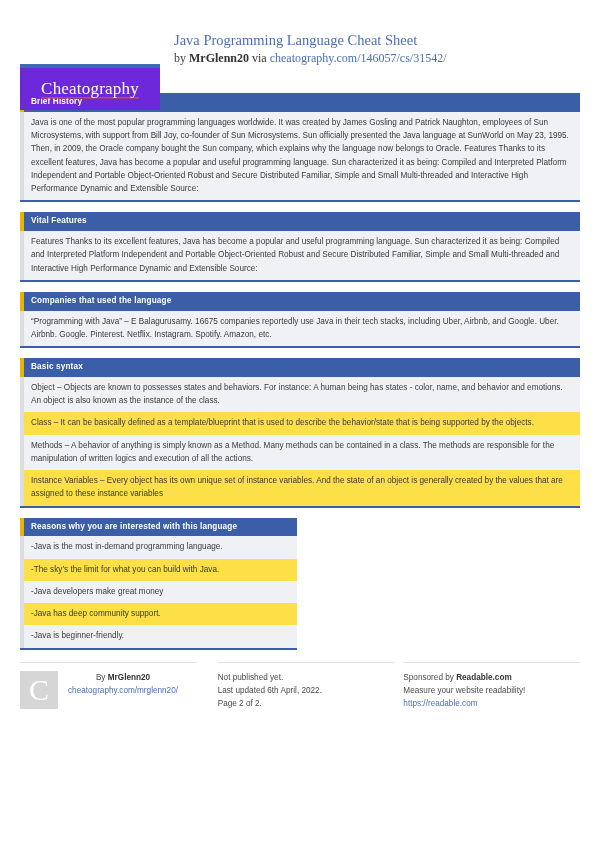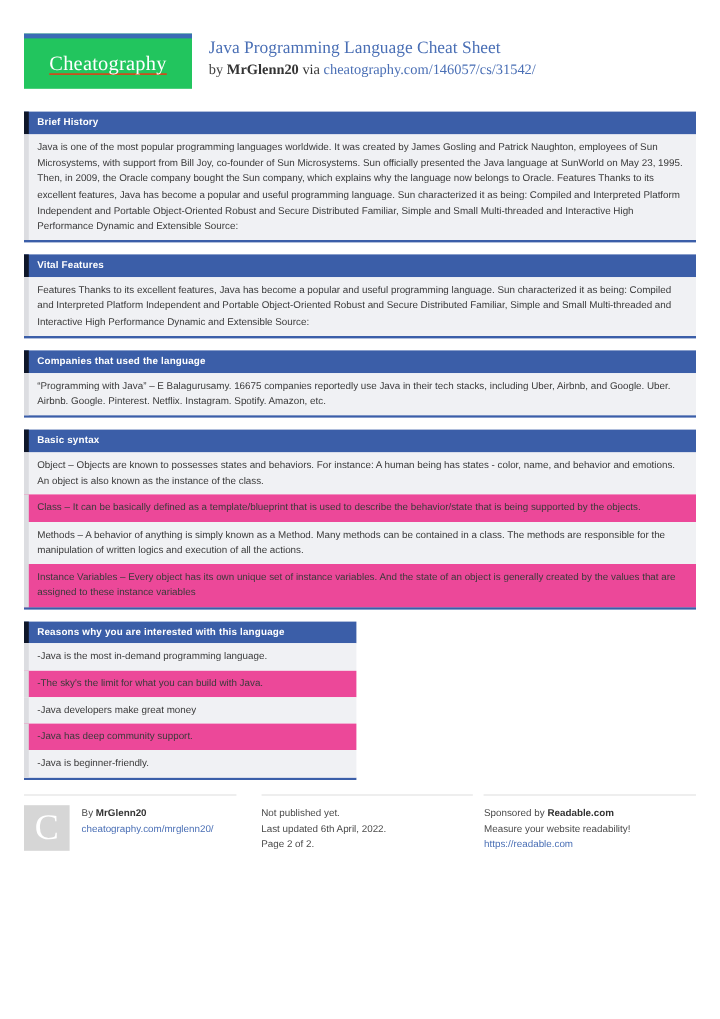--- a/index.html
+++ b/index.html
@@ -25,27 +25,28 @@
   
   .header {
     display: flex;
     align-items: flex-start;
     padding-top: 28px;
     height: 52px;
   }
   .logo-box {
     width: 140px;
     height: 46px;
-    background: #22c55e;
+    background: #6d28d9;
     border-top: 4px solid #3b6bb5;
     box-sizing: border-box;
     display: flex;
     align-items: center;
     justify-content: center;
     flex: none;
+    margin-top: 36px;
   }
   .logo-text {
     font-family: "Liberation Serif", serif;
     color: #ffffff;
     font-size: 17px;
     letter-spacing: .2px;
     position: relative;
     line-height: 1;
     padding-bottom: 2px;
     background-image: linear-gradient(#c8501e, #c8501e);
@@ -83,35 +84,35 @@
   .section {
     margin-bottom: 10px;
     border-bottom: 2px solid #3b5ea8;
     background: #ffffff;
   }
   .section.half {
     width: 277px;
   }
   .sec-head {
     background: #3b5ea8;
-    border-left: 4px solid #0f172a;
+    border-left: 4px solid #eab308;
     color: #ffffff;
     font-size: 8.2px;
     font-weight: bold;
     padding: 4px 0 4px 7px;
     line-height: 1.3;
     letter-spacing: .15px;
   }
   .row {
     border-left: 4px solid #dcdde1;
     padding: 4px 8px 5px 7px;
     font-size: 8.2px;
     line-height: 1.62;
     color: #3a3a3a;
-    background: #ec4899;
+    background: #fde047;
     text-align: left;
   }
   .row.alt {
     background: #f0f1f4;
   }
 
   
   .footer {
     display: flex;
     margin-top: 12px;
@@ -131,21 +132,21 @@
     height: 38px;
     background: #d6d6d6;
     color: #ffffff;
     font-family: "Liberation Serif", serif;
     font-size: 30px;
     line-height: 38px;
     text-align: center;
     flex: none;
   }
   .fmeta { padding-left: 10px; }
-  .fmeta .by-line { color: #4a4a4a; }
+  .fmeta .by-line { color: #4a4a4a; text-align: center; }
   .fmeta .by-line b { color: #333333; }
   .link-blue { color: #4a6fb5; text-decoration: none; }
   .fcol3 .sponsor b { color: #333333; }
 </style>
 </head>
 <body>
 
 <div class="page">
 
   <div class="header">

